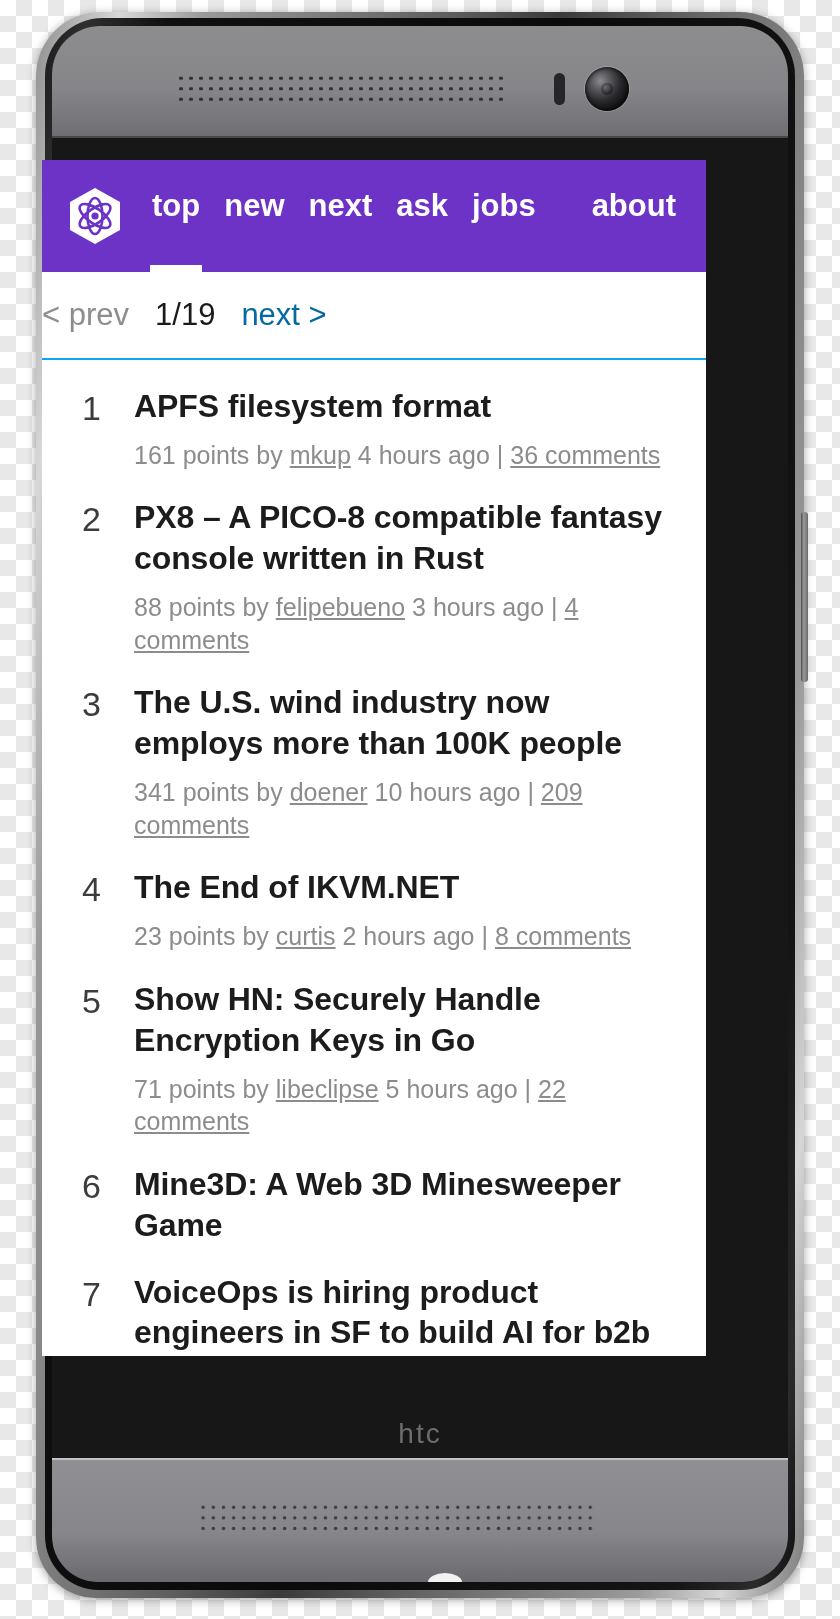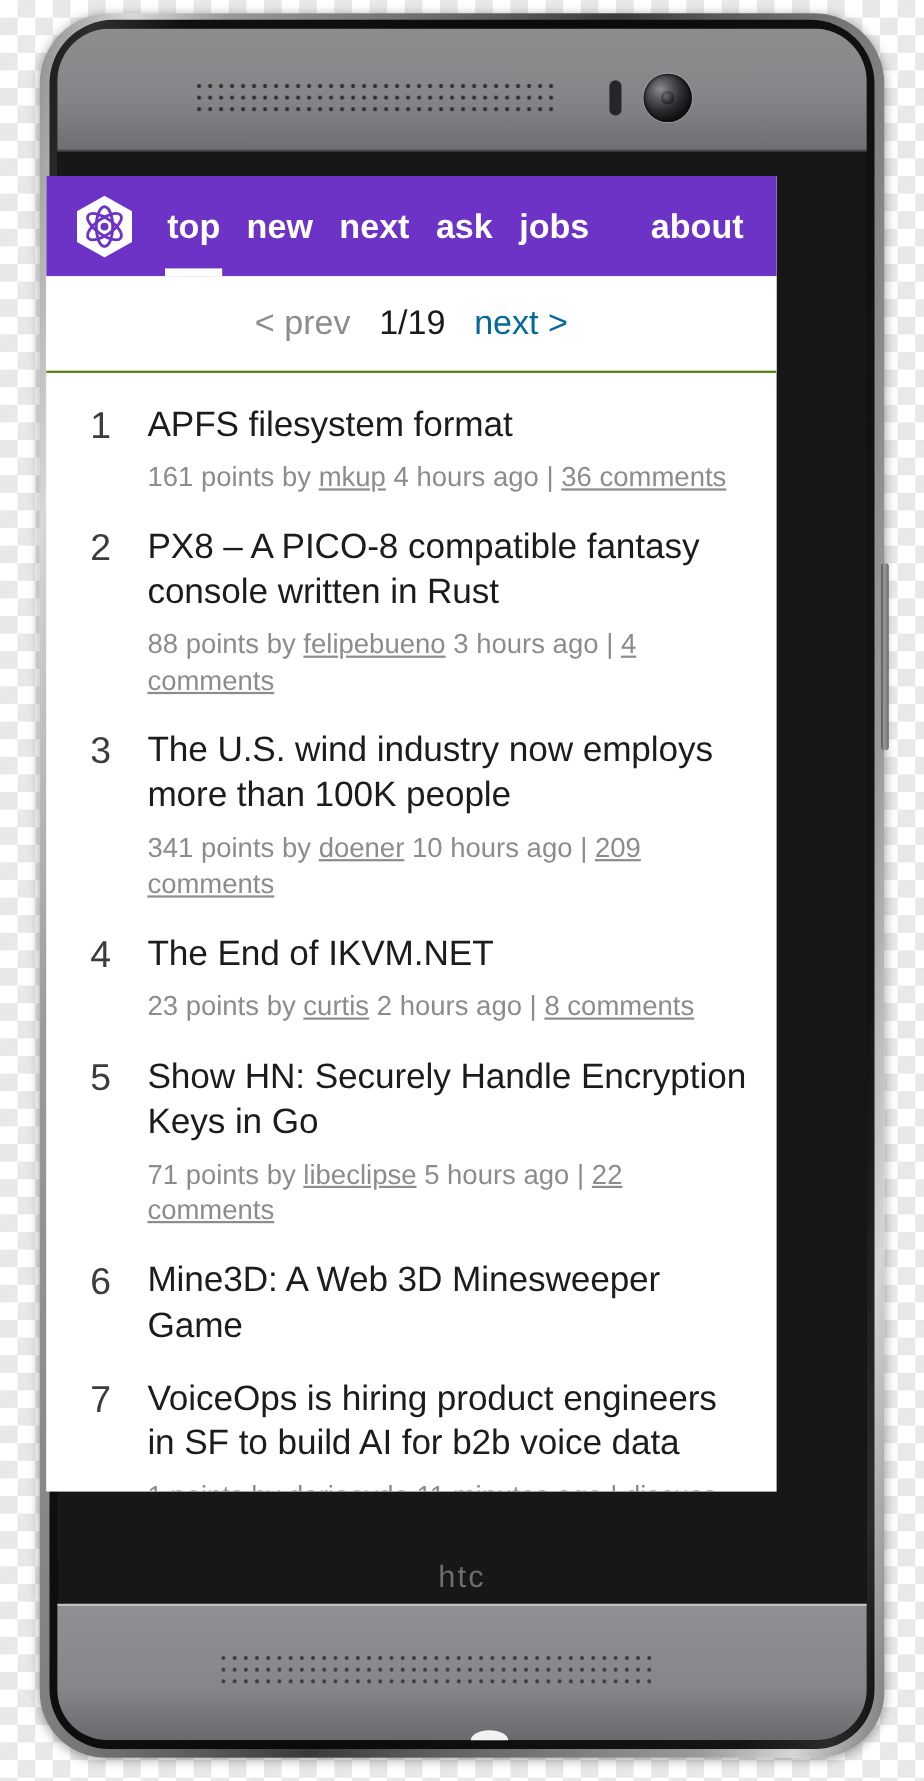--- a/index.html
+++ b/index.html
@@ -159,21 +159,21 @@
     left: 42px;
     top: 160px;
     width: 664px;
     height: 1196px;
     background: #ffffff;
     overflow: hidden;
   }
 
   
   .hn-header {
-    height: 91px;
+    height: 112px;
     background: #6c33c6;
     display: flex;
     align-items: center;
     position: relative;
     padding-left: 26px;
     justify-content: space-between;
   }
   .hn-logo {
     width: 54px; height: 58px;
     flex: 0 0 auto;
@@ -206,23 +206,23 @@
   .nav-item.right-item {
     margin-left: auto;
     margin-right: 18px;
   }
 
   
   .pager {
     height: 88px;
     display: flex;
     align-items: center;
-    justify-content: center;
+    justify-content: flex-start;
     gap: 26px;
-    border-bottom: 2px solid #4d7c0f;
+    border-bottom: 2px solid #0ea5e9;
     background: #fff;
   }
   .pager-prev {
     color: #8d8d8d;
     font-size: 31px;
     font-weight: 400;
   }
   .pager-count {
     color: #1a1a1a;
     font-size: 31px;
@@ -249,21 +249,21 @@
     font-weight: 400;
     line-height: 1.25;
     text-align: left;
     padding-top: 1px;
   }
   .story-body { flex: 1 1 auto; min-width: 0; }
   .story-title {
     font-size: 32px;
     line-height: 1.28;
     color: #1c1c1c;
-    font-weight: 400;
+    font-weight: 700;
     letter-spacing: -0.1px;
   }
   .story-meta {
     margin-top: 12px;
     font-size: 25px;
     line-height: 1.3;
     color: #8c8c8c;
   }
   .story-meta .lnk {
     color: #8c8c8c;

